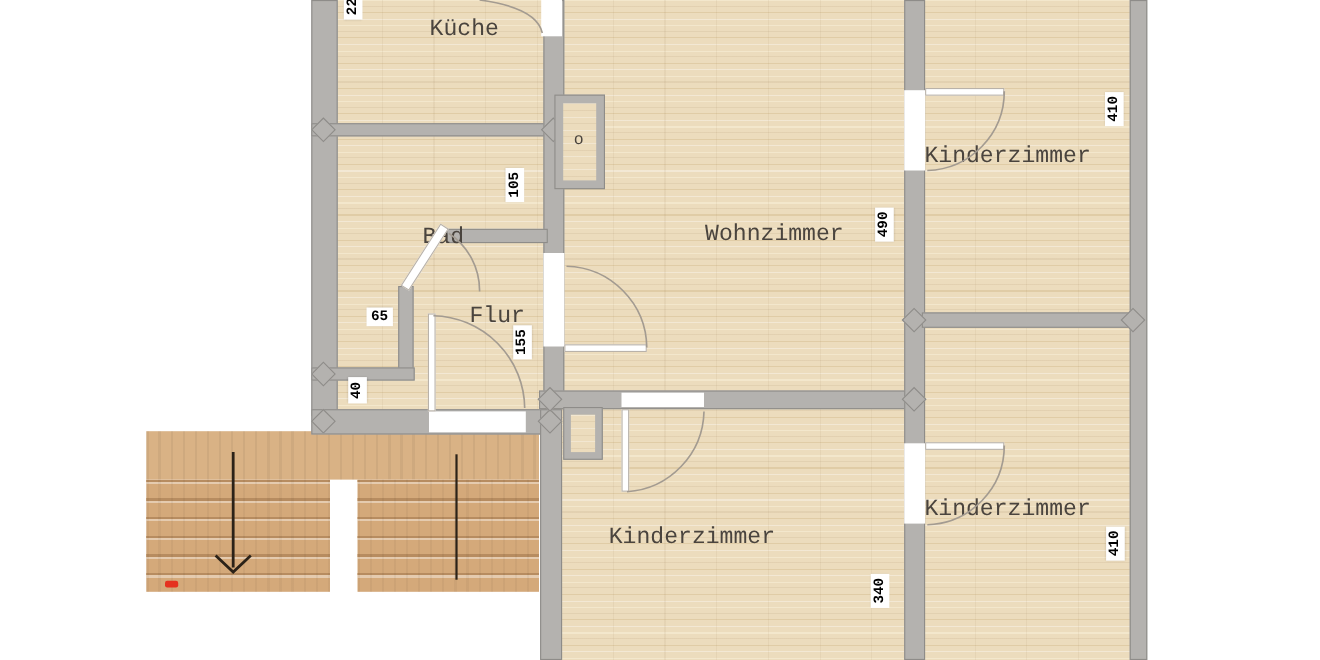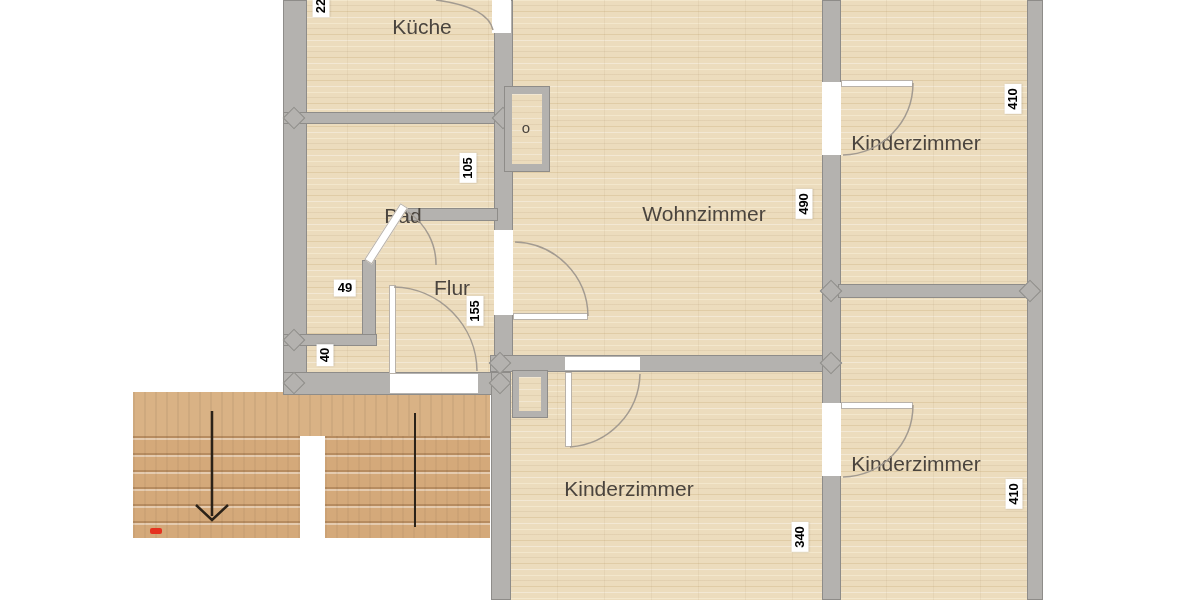--- a/index.html
+++ b/index.html
@@ -1,18 +1,18 @@
 <!DOCTYPE html>
 <html style="--wall: #b4b2af; --wall_border: #8e8c89; --floor: #ecdcbd; --floor_plank_light: #f3e7cc; --floor_plank_dark: #e0cca6; --stairs: #d4a97a; --stairs_step_dark: #b78c60; --stairs_landing: #d9b285; --door_white: #ffffff; --arc: #a39b91; --stair_arrow: #2b2218; --red_marker: #e5311f; --label_text: #4a443e;"><head>
 <meta charset="utf-8">
 <style>
   html,body { margin:0; padding:0; background:#ffffff; }
   #plan {
     position:relative; width:1200px; height:600px; overflow:hidden;
-    background:#ffffff; font-family:Liberation Sans, sans-serif;
+    background:#ffffff; font-family:Liberation Mono, monospace;
   }
   .floor {
     position:absolute;
     background-color:var(--floor,#ecdcbd);
     background-image:
       repeating-linear-gradient(90deg, rgba(140,110,70,0.08) 0 1px, rgba(0,0,0,0) 1px 47px),
       repeating-linear-gradient(180deg,
         var(--floor_plank_light,#f3e7cc) 0 1px, rgba(0,0,0,0) 1px 5px,
         rgba(140,110,70,0.10) 5px 6px, rgba(0,0,0,0) 6px 11px,
         var(--floor_plank_dark,#e0cca6) 11px 12px, rgba(0,0,0,0) 12px 17px,
@@ -132,21 +132,21 @@
   <div class="room-label" style="left:403px;top:216px;">Bad</div>
   <div class="room-label" style="left:452px;top:288px;">Flur</div>
   <div class="room-label" style="left:704px;top:214px;">Wohnzimmer</div>
   <div class="room-label" style="left:916px;top:143px;">Kinderzimmer</div>
   <div class="room-label" style="left:916px;top:464px;">Kinderzimmer</div>
   <div class="room-label" style="left:629px;top:489px;">Kinderzimmer</div>
   <div class="room-label small" style="left:526px;top:127px;">o</div>
 
   <div class="dim v" style="left:321px;top:6px;">22</div>
   <div class="dim v" style="left:468px;top:168px;">105</div>
-  <div class="dim" style="left:345px;top:288px;">49</div>
+  <div class="dim" style="left:345px;top:288px;">65</div>
   <div class="dim v" style="left:475px;top:311px;">155</div>
   <div class="dim v" style="left:325px;top:355px;">40</div>
   <div class="dim v" style="left:804px;top:204px;">490</div>
   <div class="dim v" style="left:1013px;top:99px;">410</div>
   <div class="dim v" style="left:800px;top:537px;">340</div>
   <div class="dim v" style="left:1014px;top:494px;">410</div>
 
   <svg class="overlay" width="1200" height="600" viewBox="0 0 1200 600">
     <path d="M 436 0 Q 488 7 493 30" fill="none" stroke="#a39b91" stroke-width="1.5"></path>
     <path d="M 588 316 A 75 75 0 0 0 515 242" fill="none" stroke="#a39b91" stroke-width="1.5"></path>

